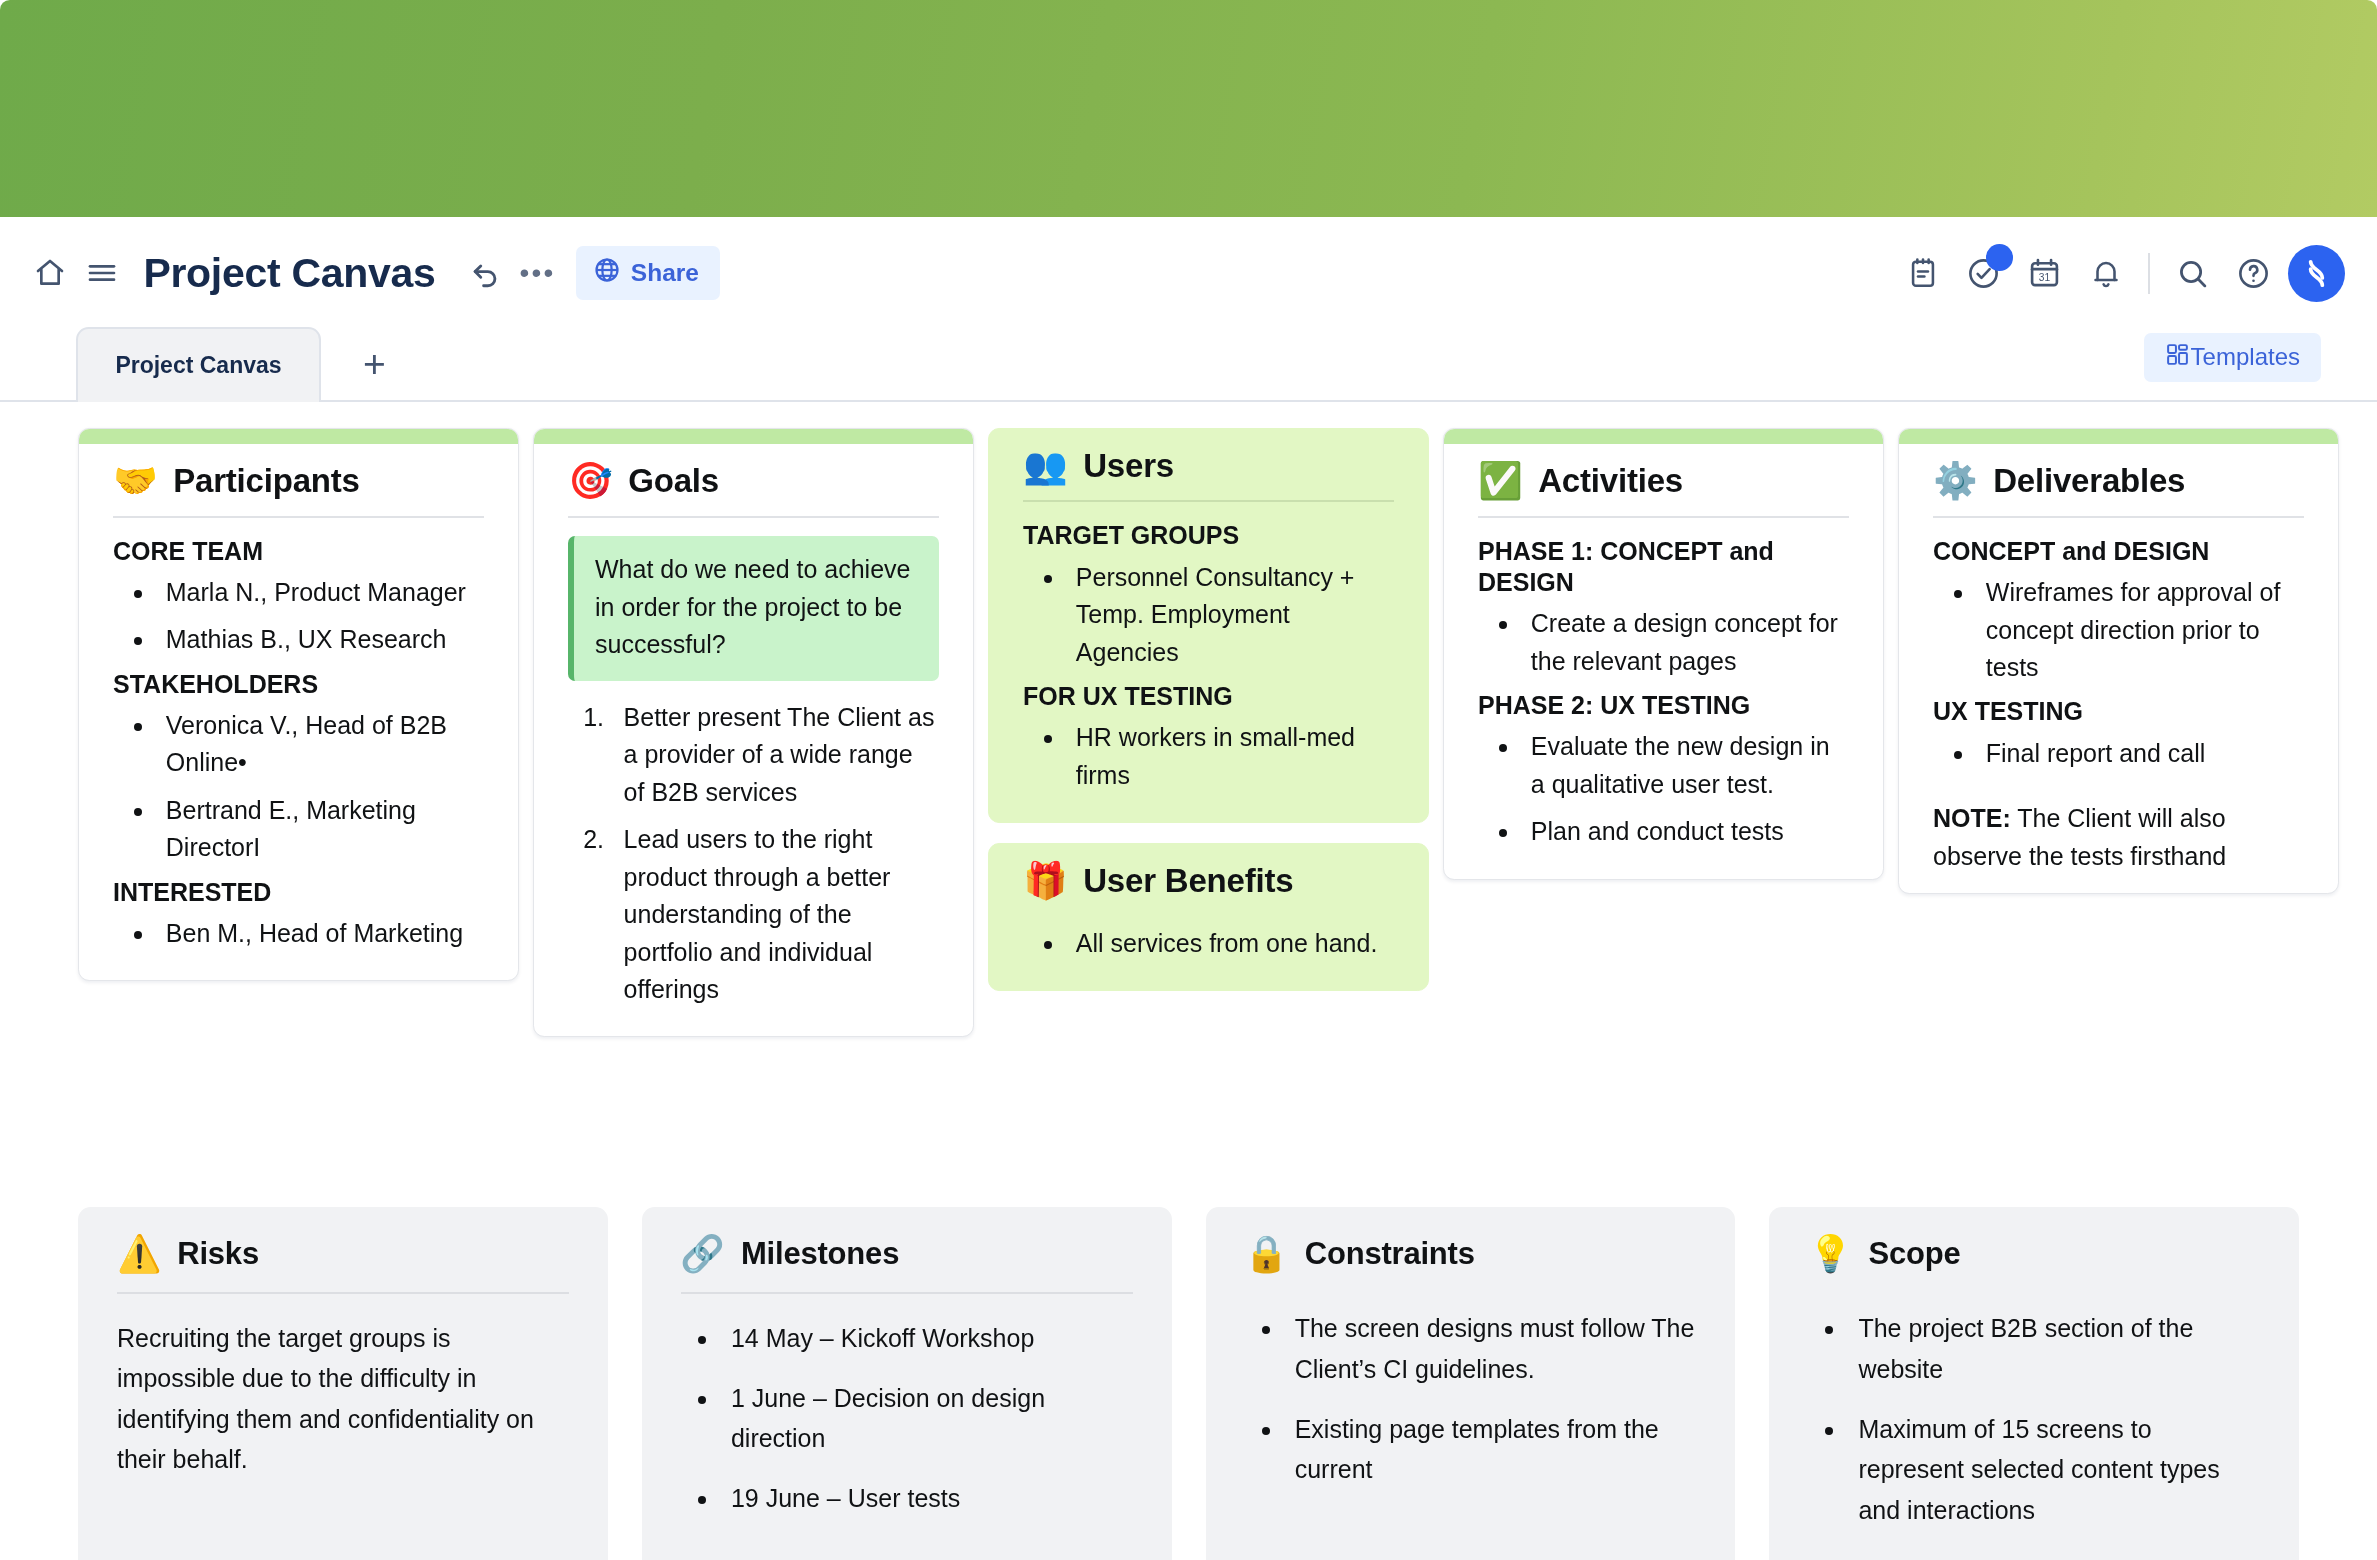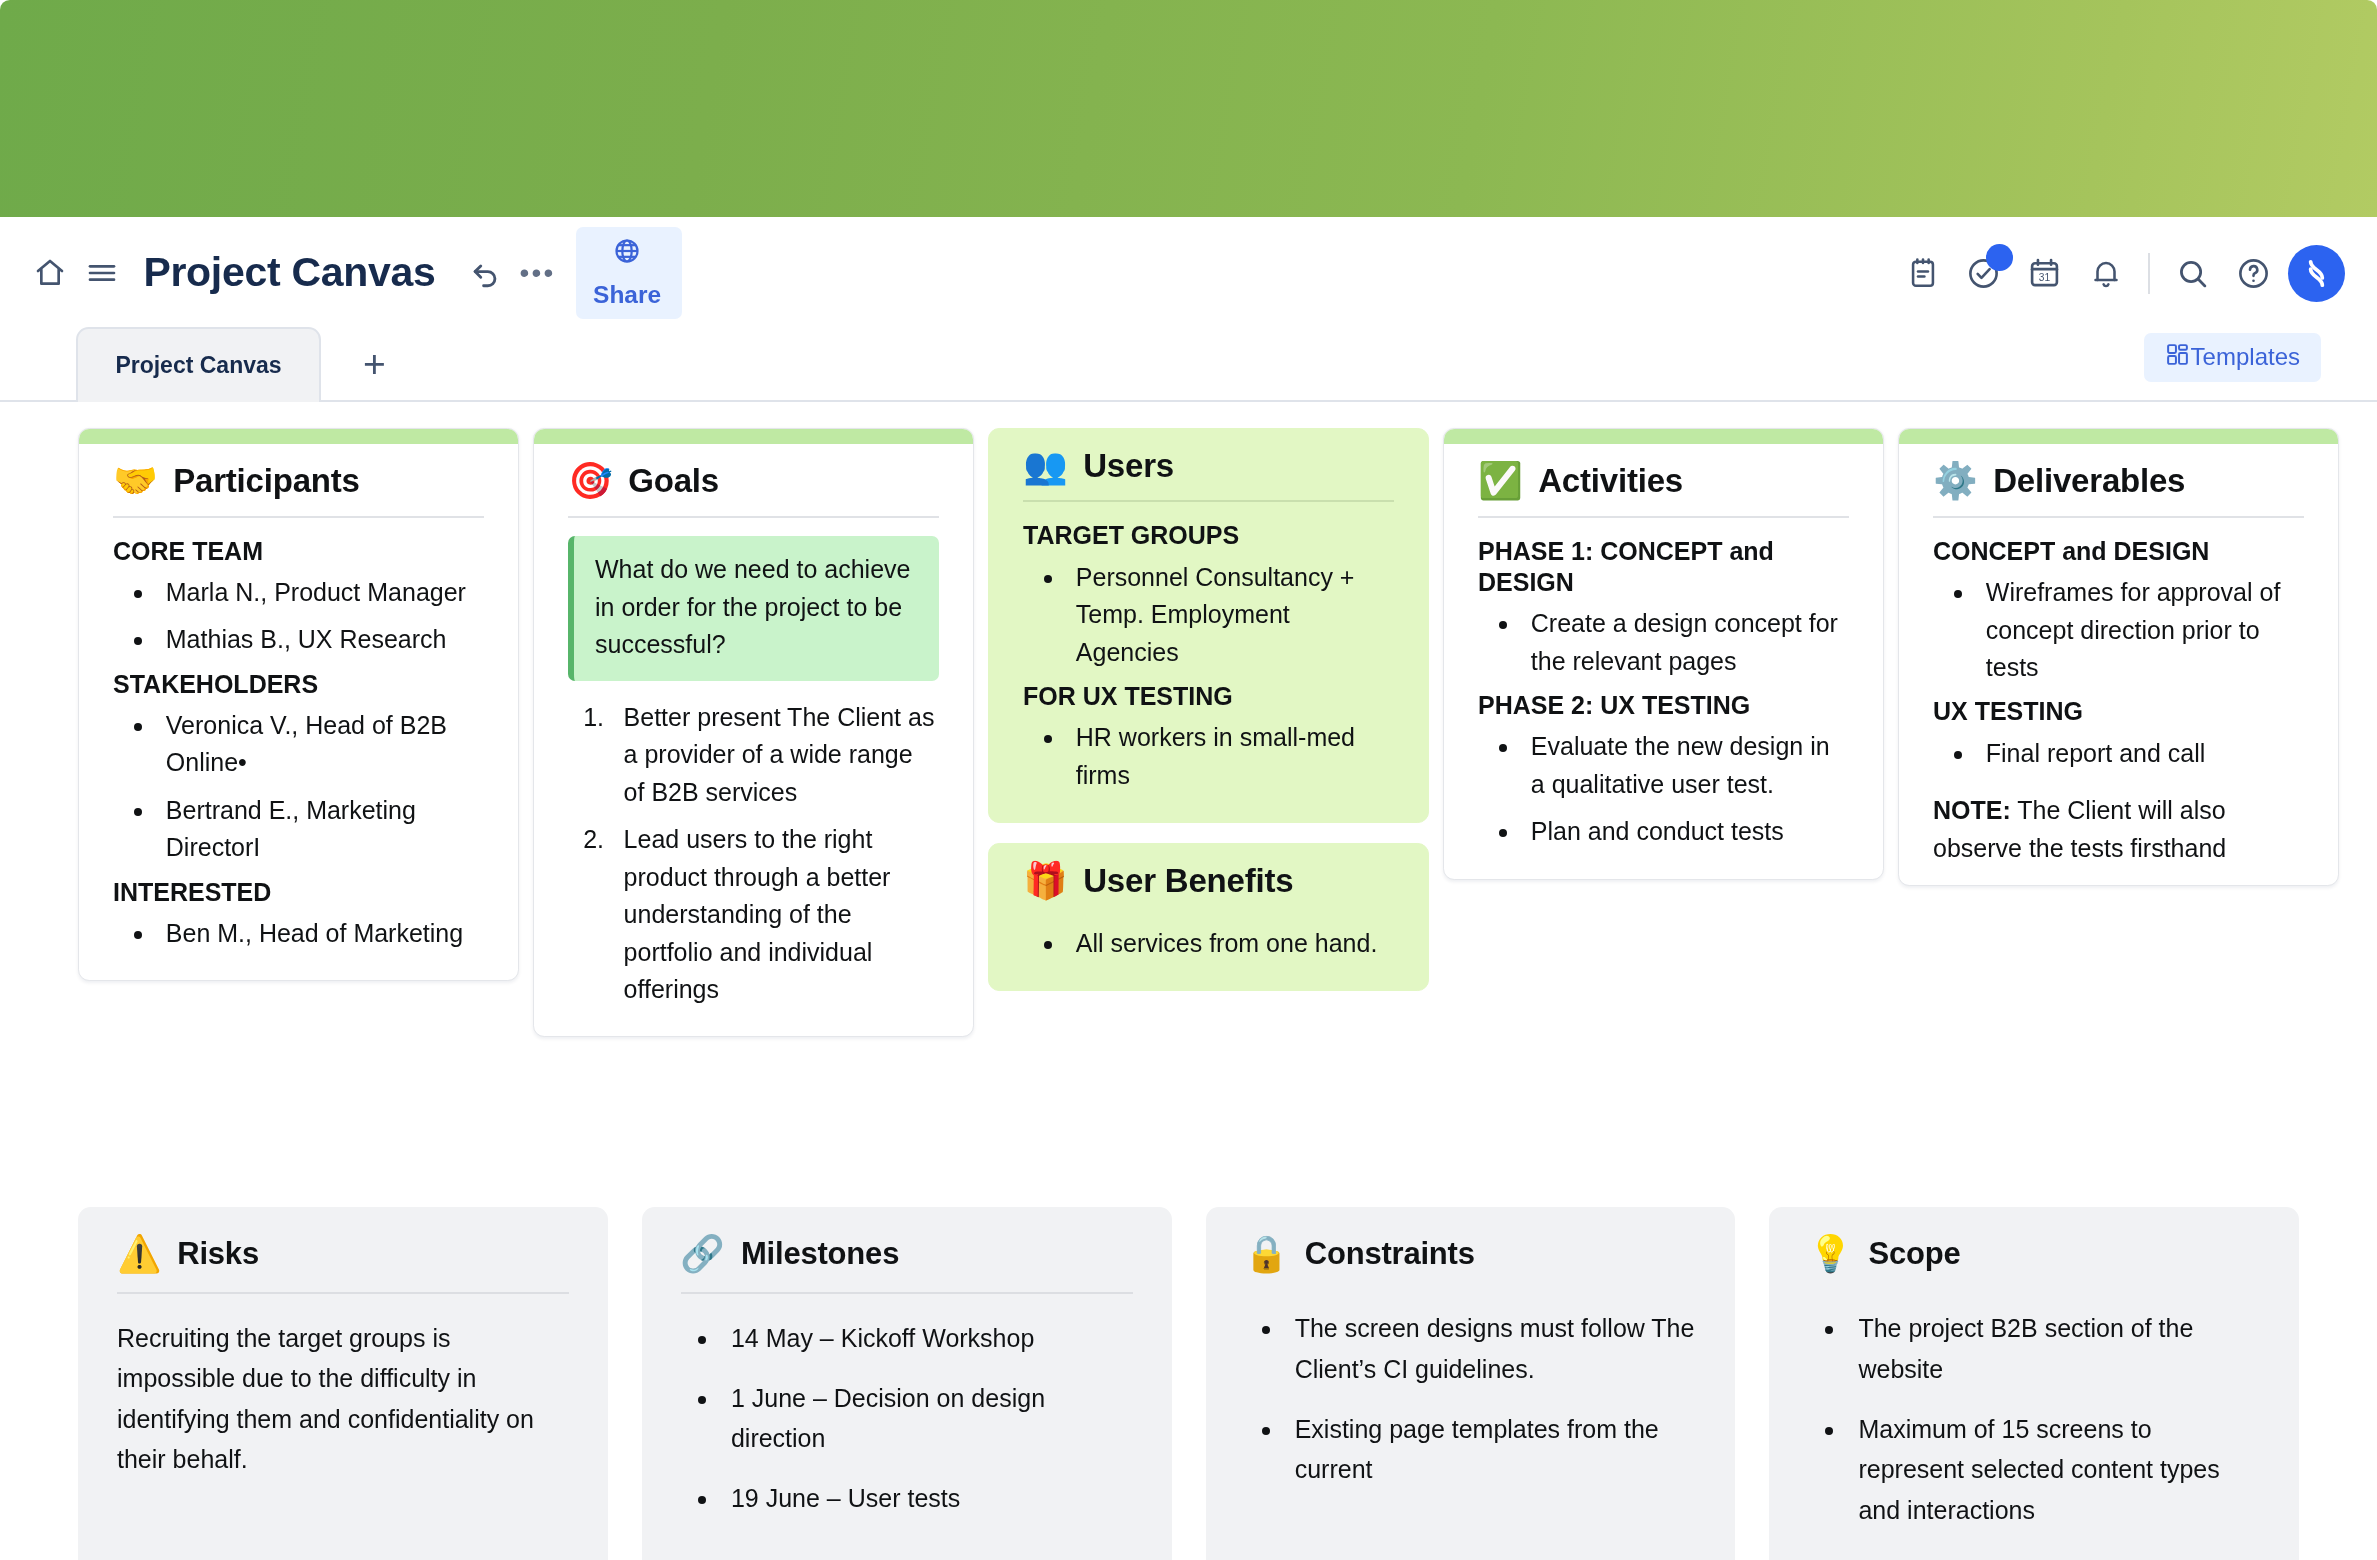--- a/index.html
+++ b/index.html
@@ -29,21 +29,21 @@
     border-radius:5.6px;color:#44546f;
   }
   .page-title{
     font-size:41px;font-weight:700;color:#172b4d;letter-spacing:-0.3px;
     margin-left:15.4px;margin-right:24px;white-space:nowrap;
   }
   .dots{letter-spacing:2.1px;font-size:28px;color:#626f86;line-height:0.4;}
   .share-btn{
     display:flex;align-items:center;gap:9.8px;
     background:#e9f2ff;color:#3b63d8;border-radius:7px;
-    padding:9.8px 21px 9.8px 17px;font-size:24.5px;font-weight:600;margin-left:12.6px;flex-direction:column;
+    padding:9.8px 21px 9.8px 17px;font-size:24.5px;font-weight:600;margin-left:12.6px;
   }
   .tb-right{
     margin-left:auto;display:flex;align-items:center;gap:9px;padding-right:32px;
   }
   .tb-sep{width:2.1px;height:41px;background:#dcdfe4;margin:0 7px;}
   .badge{
     position:absolute;width:26.6px;height:26.6px;border-radius:50%;background:#2c63f0;
     right:-2.8px;top:-2.8px;
   }
   .avatar{
@@ -95,21 +95,21 @@
   .card-title{font-size:33px;font-weight:700;color:#101214;letter-spacing:-0.2px;}
   .rule{height:2.1px;background:#e0e2e6;margin:8.4px 0 18px 0;}
   .card.green .rule{background:#c9dfae;}
 
   .sec{font-size:25px;font-weight:700;color:#101214;margin:2.8px 0 7px 0;line-height:1.25;}
   ul.bl,ol.bl{margin:0 0 7px 0;padding-left:43px;}
   ul.bl li,ol.bl li{
     font-size:25px;line-height:1.5;color:#101214;margin:0 0 9.8px 0;padding-left:9.8px;
   }
   ol.bl li{padding-left:12.6px;}
-  .note{font-size:25px;line-height:1.5;color:#101214;margin-top:20px;}
+  .note{font-size:25px;line-height:1.5;color:#101214;margin-top:28px;}
   .note b{font-weight:700;}
 
   .hl{
     background:#c9f3cb;border-left:6.3px solid #57b56a;border-radius:7px;
     padding:15.4px 18px 17px 21px;margin-bottom:18px;
     font-size:25px;line-height:1.5;color:#101214;
   }
 
   
   .row2{position:absolute;left:0;top:807px;width:2377px;display:flex;gap:34px;padding:0 78px;box-sizing:border-box;}

